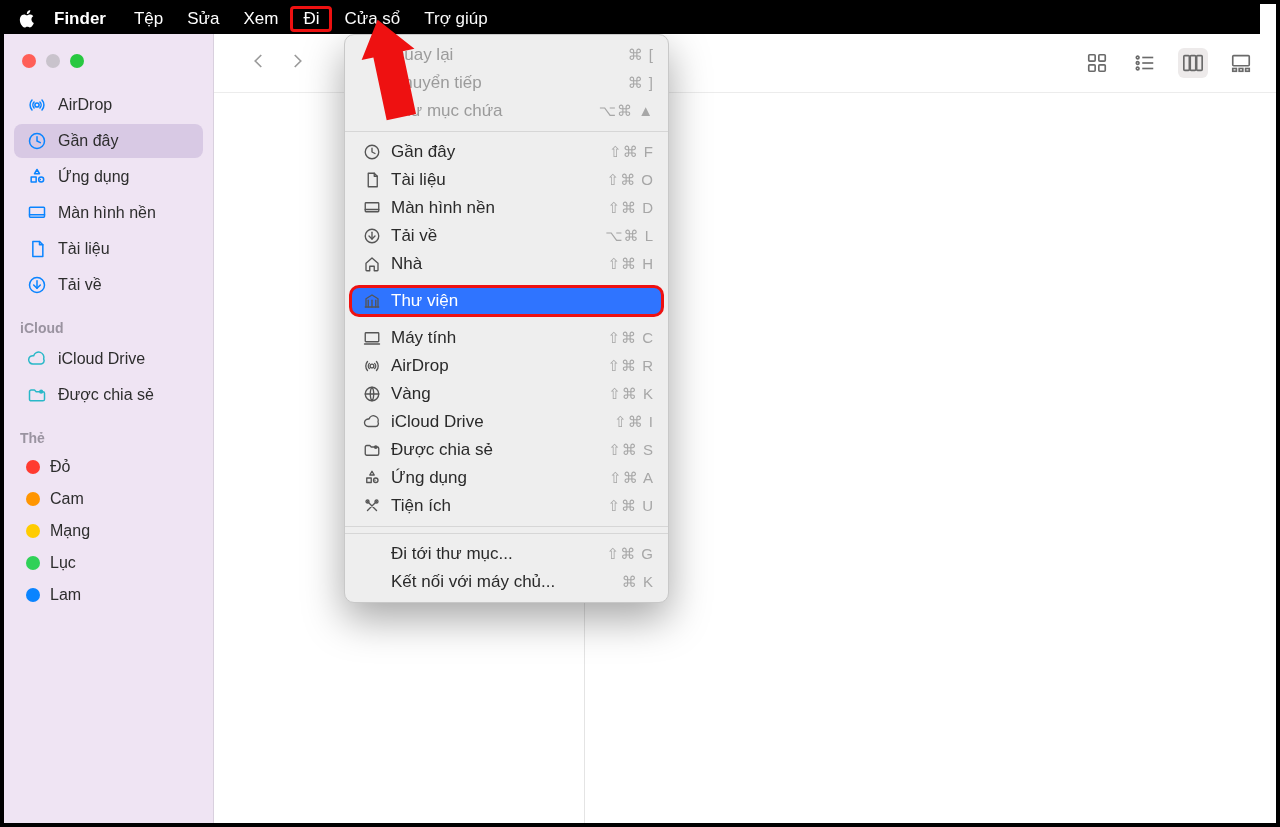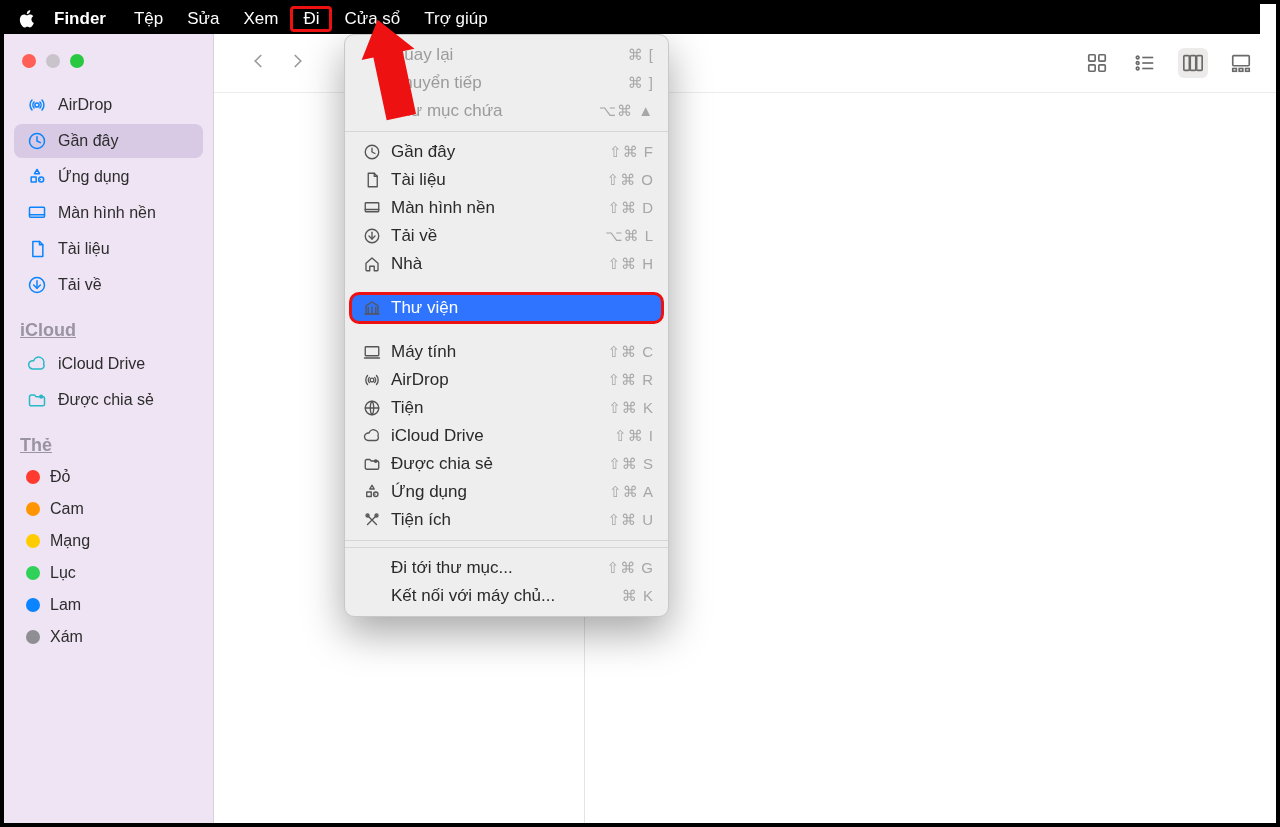--- a/index.html
+++ b/index.html
@@ -17,21 +17,21 @@
     .sidebar { width: 210px; background: #efe4f3; border-right: 1px solid #d9d0de; padding-top: 8px; overflow: hidden; }
     .traffic { display: flex; gap: 10px; padding: 12px 16px 18px 18px; }
     .dot { width: 14px; height: 14px; border-radius: 50%; }
     .dot.red { background: #ff5f57; }
     .dot.gray { background: #c9c3cc; }
     .dot.green { background: #28c840; }
     .side-item { display: flex; align-items: center; gap: 10px; padding: 6px 12px; margin: 2px 10px; border-radius: 8px; font-size: 16px; color: #2d2d2d; }
     .side-item.active { background: #d8c9e4; }
     .side-item .icon { width: 22px; height: 22px; display: flex; align-items: center; justify-content: center; }
     .side-item .icon svg { width: 20px; height: 20px; }
-    .section-label { font-size: 18px; color: #9a93a0; font-weight: 600; padding: 16px 16px 4px 16px; text-decoration: underline; }
+    .section-label { font-size: 14px; color: #9a93a0; font-weight: 600; padding: 16px 16px 4px 16px; }
     .tag-dot { width: 14px; height: 14px; border-radius: 50%; }
     
     .content { flex: 1; background: #fff; position: relative; }
     .toolbar { height: 58px; display: flex; align-items: center; padding: 0 16px; }
     .nav-arrows { display: flex; gap: 20px; margin-left: 20px; }
     .nav-arrows svg { width: 18px; height: 18px; stroke: #9a9a9a; fill: none; stroke-width: 2.2; }
     .file-area { position: absolute; left: 0; right: 0; top: 58px; bottom: 0; border-top: 1px solid #ececec; }
     .col-divider { position: absolute; left: 370px; top: 0; bottom: 0; width: 1px; background: #e4e4e4; }
     .view-switch { position: absolute; right: 20px; top: 14px; display: flex; align-items: center; gap: 18px; }
     .view-switch .btn { width: 30px; height: 30px; display: flex; align-items: center; justify-content: center; border-radius: 6px; }
@@ -41,21 +41,21 @@
     
     .dropdown { position: absolute; left: 340px; top: 30px; width: 325px; background: #eeeeee; border: 1px solid #c8c8c8; border-radius: 10px; box-shadow: 0 16px 40px rgba(0,0,0,0.35); padding: 6px 0; z-index: 10; }
     .dd-item { position: relative; display: flex; align-items: center; padding: 4px 14px; font-size: 17px; color: #2a2a2a; }
     .dd-item.disabled { color: #9b9b9b; }
     .dd-item .icon { width: 26px; display: flex; justify-content: center; }
     .dd-item .icon svg { width: 18px; height: 18px; stroke: #555; fill: none; stroke-width: 1.6; }
     .dd-item .label { flex: 1; padding-left: 6px; }
     .dd-item .shortcut { font-size: 15px; color: #a7a7a7; letter-spacing: 1px; }
     .dd-item.hl { background: #2f74ff; color: #fff; border-radius: 6px; margin: 0 6px; padding: 4px 8px; }
     .dd-item.hl .icon svg { stroke: #fff; }
-    .dd-item.box { outline: 3px solid #e11; outline-offset: -1px; border-radius: 8px; margin: 16px 6px; }
+    .dd-item.box { outline: 3px solid #e11; outline-offset: -1px; border-radius: 8px; margin: 9px 6px; }
     .dd-sep { height: 1px; background: #d6d6d6; margin: 6px 0; }
     .dd-item .chevron { position: absolute; right: 14px; }
     
     .arrow-anno { position: absolute; left: 355px; top: 14px; width: 90px; height: 120px; z-index: 20; pointer-events: none; }
   </style>
 </head>
 <body>
 
 <div class="frame">
 
@@ -174,24 +174,20 @@
           <span class="tag-dot" style="background:#ffcc00"></span>
           <span>Mạng</span>
         </div>
         <div class="side-item">
           <span class="tag-dot" style="background:#30d158"></span>
           <span>Lục</span>
         </div>
         <div class="side-item">
           <span class="tag-dot" style="background:#0a84ff"></span>
           <span>Lam</span>
-        </div>
-        <div class="side-item">
-          <span class="tag-dot" style="background:#8e8e93"></span>
-          <span>Xám</span>
         </div>
     </div>
 
     <div class="content">
       <div class="toolbar">
         <div class="nav-arrows">
           <span><svg viewBox="0 0 24 24">
                 <polyline points="15 4 7 12 15 20"></polyline>
               </svg></span>
           <span><svg viewBox="0 0 24 24">
@@ -340,21 +336,21 @@
         <span class="label">AirDrop</span>
         <span class="shortcut">⇧⌘ R</span>
       </div>
       <div class="dd-item">
         <span class="icon">
           <svg viewBox="0 0 24 24">
             <circle cx="12" cy="12" r="9" stroke="#555" fill="none" stroke-width="1.8" stroke-linecap="round" stroke-linejoin="round"></circle>
             <path d="M3 12h18M12 3c3 3 3 15 0 18M12 3c-3 3-3 15 0 18" stroke="#555" fill="none" stroke-width="1.8" stroke-linecap="round" stroke-linejoin="round"></path>
           </svg>
         </span>
-        <span class="label">Tiện</span>
+        <span class="label">Vàng</span>
         <span class="shortcut">⇧⌘ K</span>
       </div>
       <div class="dd-item">
         <span class="icon">
           <svg viewBox="0 0 24 24">
             <path d="M7 18a5 5 0 1 1 1-9.9A6 6 0 0 1 20 12a4 4 0 0 1-3 6z" stroke="#555" fill="none" stroke-width="1.8" stroke-linecap="round" stroke-linejoin="round"></path>
           </svg>
         </span>
         <span class="label">iCloud Drive</span>
         <span class="shortcut">⇧⌘ I</span>

